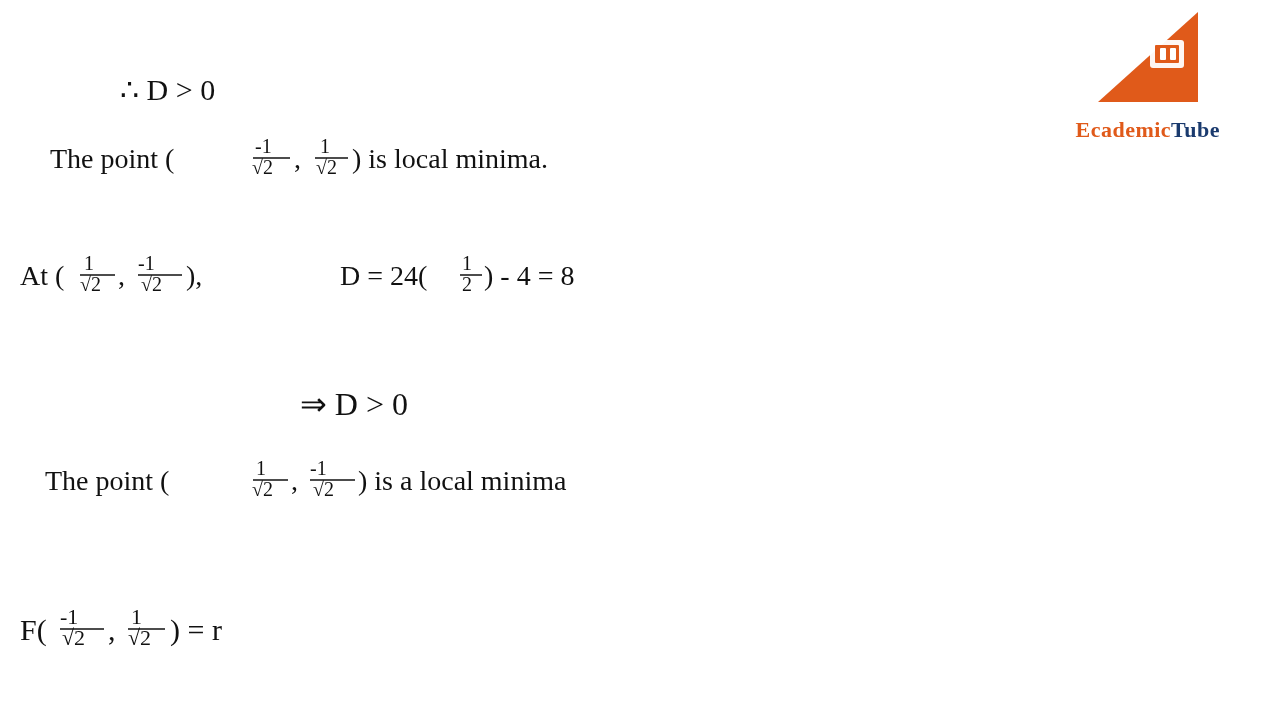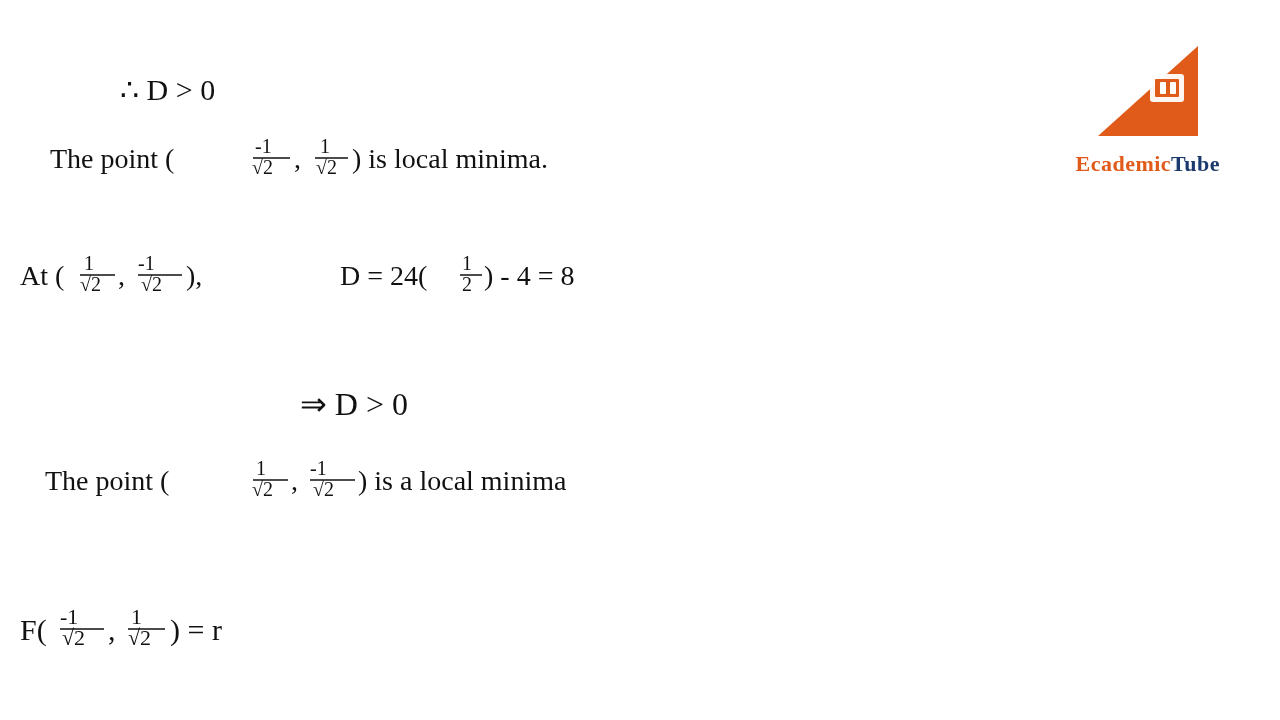--- a/index.html
+++ b/index.html
@@ -13,21 +13,21 @@
       height: 720px;
       background: #ffffff;
       font-family: 'Georgia', serif;
       overflow: hidden;
       position: relative;
     }
 
     
     .logo-container {
       position: absolute;
-      top: 36px;
+      top: 2px;
       right: 60px;
       display: flex;
       flex-direction: column;
       align-items: center;
     }
 
     .logo-triangle {
       width: 120px;
       height: 110px;
       position: relative;

